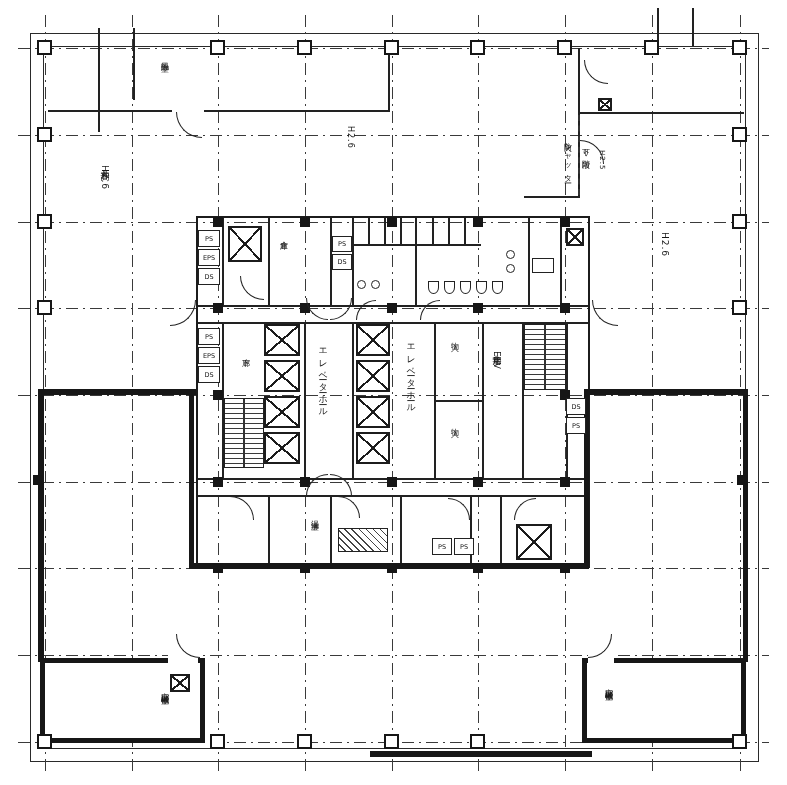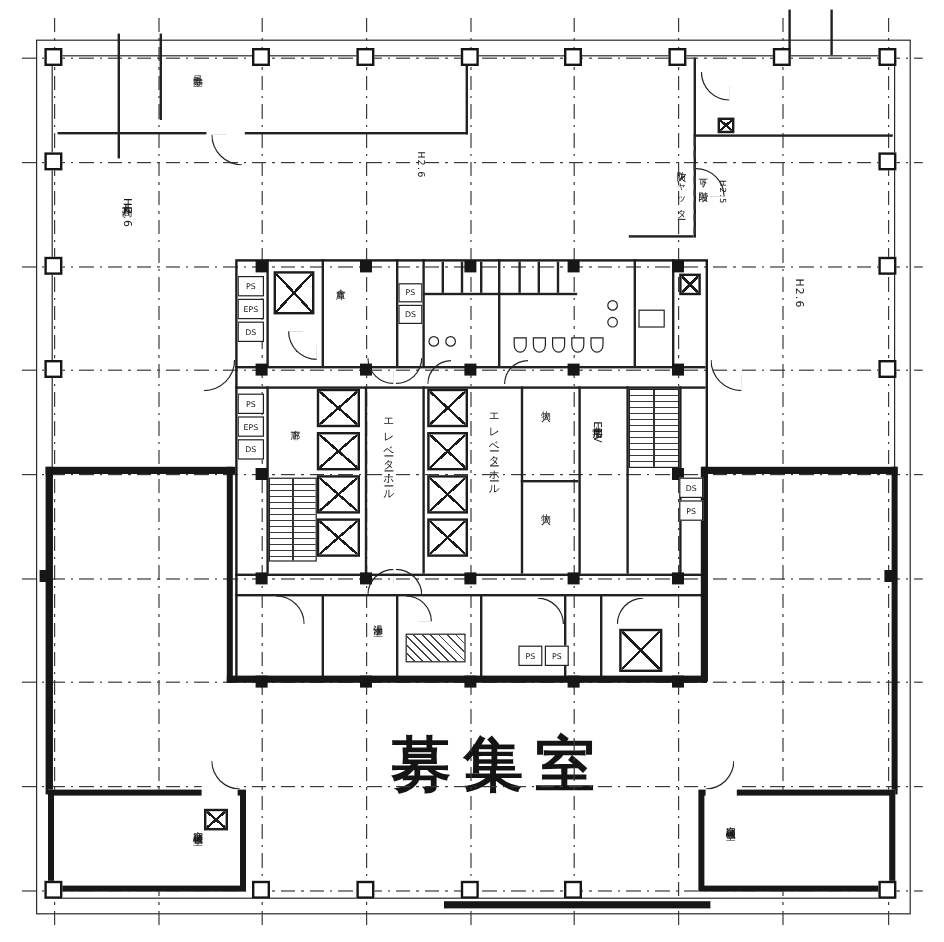--- a/index.html
+++ b/index.html
@@ -34,21 +34,20 @@
   .urinal{position:absolute;width:11px;height:13px;border:1.5px solid #222;box-sizing:border-box;border-radius:0 0 50% 50%;background:#fff;}
   .sink{position:absolute;width:9px;height:9px;border:1.4px solid #222;border-radius:50%;box-sizing:border-box;background:#fff;}
   .shutter{position:absolute;border-left:2px dashed #333;}
   .main-label{position:absolute;font-weight:700;font-size:50px;letter-spacing:10px;color:#141414;}
 </style>
 </head>
 <body>
 
 <div class="plan" id="plan">
 
-  <div class="main-label" style="left:326px;top:604px;">募集室</div>
 <div class="frame" style="left: 30px; top: 33px; width: 727px; height: 727px;"></div>
     <div class="frame" style="left: 43px; top: 46px; width: 701px; height: 701px;"></div>
     <div class="gv" style="left: 45px; top: 14px; height: 757px;"></div>
     <div class="gv" style="left: 132px; top: 14px; height: 757px;"></div>
     <div class="gv" style="left: 218px; top: 14px; height: 757px;"></div>
     <div class="gv" style="left: 305px; top: 14px; height: 757px;"></div>
     <div class="gv" style="left: 392px; top: 14px; height: 757px;"></div>
     <div class="gv" style="left: 478px; top: 14px; height: 757px;"></div>
     <div class="gv" style="left: 565px; top: 14px; height: 757px;"></div>
     <div class="gv" style="left: 652px; top: 14px; height: 757px;"></div>

